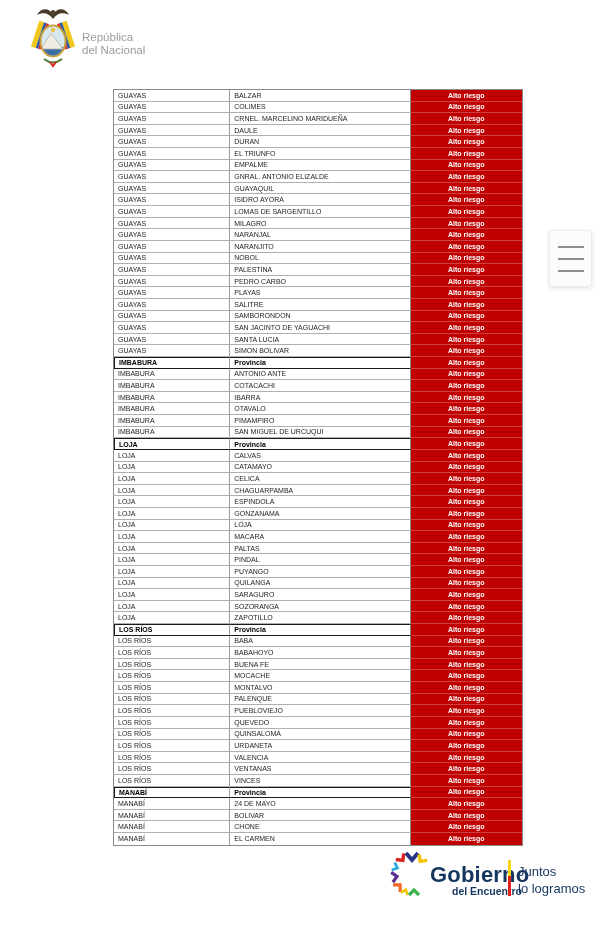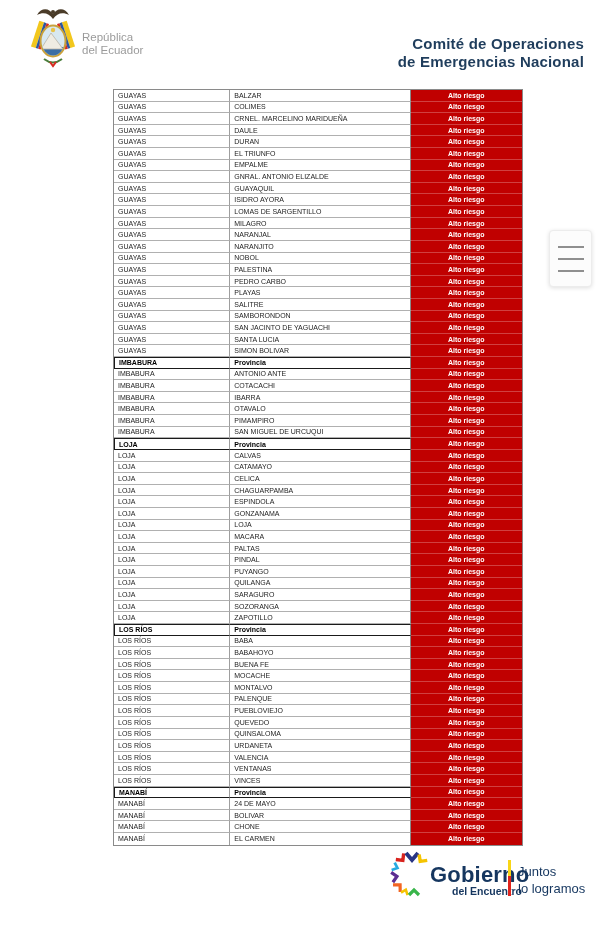--- a/index.html
+++ b/index.html
@@ -118,27 +118,23 @@
         <path d="M12,44 L22,28 L28,36 L34,44 Z" fill="#efece3" stroke="#b8b2a6" stroke-width="0.8"></path>
         <circle cx="24" cy="25" r="2.2" fill="#e8c34a"></circle>
       </g>
 
       <path d="M15,54 Q24,61 33,54" stroke="#4a7d3a" stroke-width="2" fill="none"></path>
       <path d="M21,57 L24,61 L27,57" stroke="#d82a20" stroke-width="2" fill="none"></path>
     </svg>
   </div>
   <div class="seal-text">
     <div>República</div>
-    <div>del Ecuador</div>
-  </div>
-
-  <div class="coe-title">
-    <div>Comité de Operaciones</div>
-    <div>de Emergencias Nacional</div>
-  </div>
+    <div>del Nacional</div>
+  </div>
+
 
   <div class="float-menu">
     <span style="display:contents">
       <span class="bar"></span><span class="bar"></span><span class="bar"></span>
     </span>
   </div>
 
   <div class="risk-table">
     <div style="display:flex;flex-direction:column;flex:1;min-height:0;" id="table-body">
     <div class="row">

